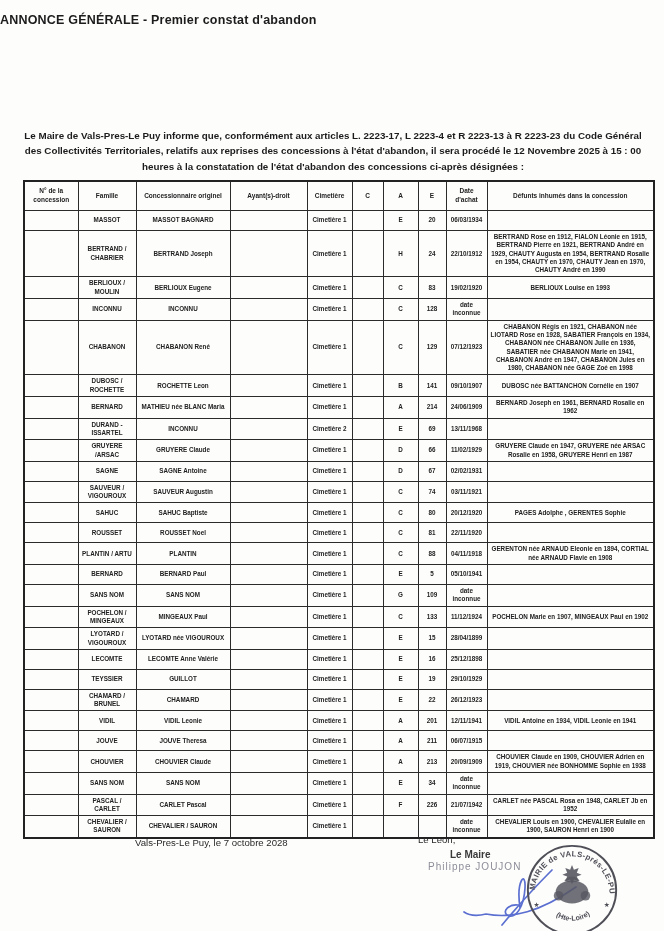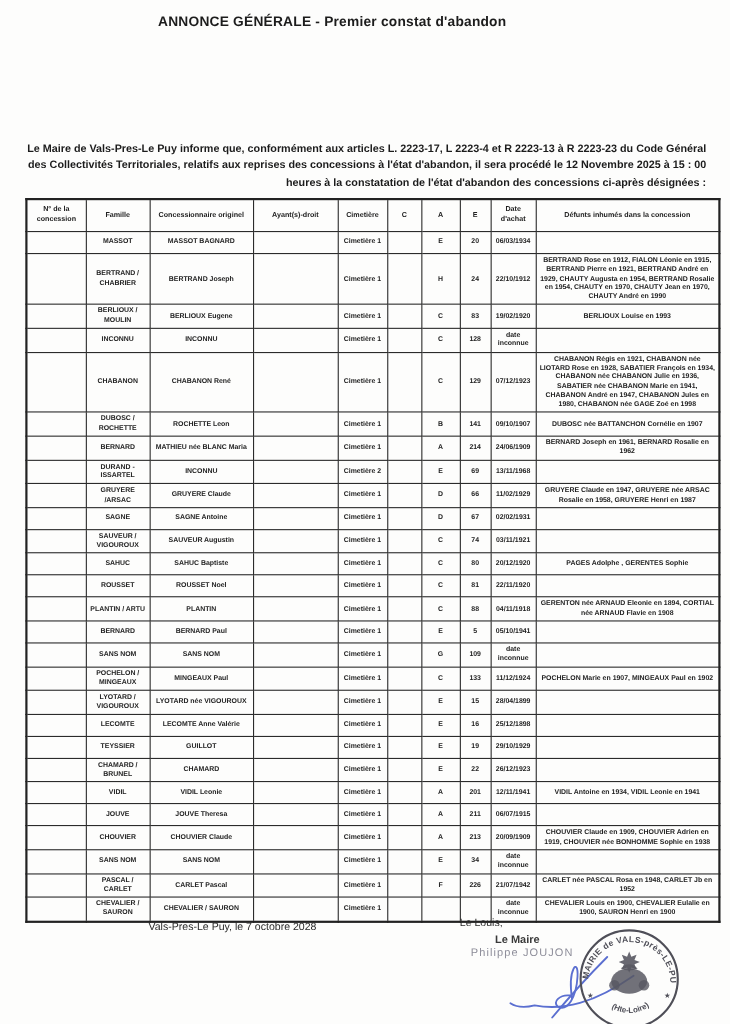--- a/index.html
+++ b/index.html
@@ -3,25 +3,25 @@
 <meta charset="utf-8">
 <style>
   html,body { margin:0; padding:0; background:#e8e8e8; }
   .page {
     position:relative; width:664px; height:931px; margin:0 auto;
     background:#fdfdfc; overflow:hidden; color:#1c1c1c;
     font-family:"Liberation Sans", sans-serif;
   }
   .title {
     position:absolute; top:13px; left:0; width:604px;
-    text-align:center; font-weight:bold; font-size:12.5px; letter-spacing:0.2px;
+    font-weight:bold; font-size:12.5px; letter-spacing:0.2px;
   }
   .intro {
     position:absolute; top:128px; left:24px; width:618px;
-    font-weight:bold; font-size:9.8px; line-height:1.58; text-align:right;
+    font-weight:bold; font-size:9.8px; line-height:1.58; text-align:center;
   }
   table.concessions {
     position:absolute; top:180px; left:23px; width:630px;
     border-collapse:collapse; table-layout:fixed;
     border:2px solid #222;
   }
   table.concessions th, table.concessions td {
     border:1px solid #2b2b2b;
     font-size:6.3px; font-weight:bold; text-align:center; vertical-align:middle;
     padding:2px 2px; line-height:1.32; word-wrap:break-word;
@@ -411,21 +411,21 @@
           <td></td>
           <td></td>
           <td>date inconnue</td>
           <td>CHEVALIER Louis en 1900, CHEVALIER Eulalie en 1900, SAURON Henri en 1900</td>
         </tr>
       </tbody>
   </table>
 
 
   <div class="place-date">Vals-Pres-Le Puy, le 7 octobre 2028</div>
-  <div class="le-maire-comma">Le Louis,</div>
+  <div class="le-maire-comma">Le Leon,</div>
   <div class="le-maire-bold">Le Maire</div>
   <div class="mayor-name">Philippe JOUJON</div>
 
   <div class="signature">
     <svg width="120" height="70" viewBox="0 0 120 70" fill="none" stroke="#5b6fd0" stroke-width="1.7" stroke-linecap="round">
       <path d="M2,52 C8,56 16,56 24,54 C50,59 78,52 114,27"></path>
       <path d="M58,48 C54,20 64,10 63,28 C62,46 54,60 45,55 C40,51 47,44 56,45"></path>
       <path d="M40,65 C55,47 76,24 90,10"></path>
     </svg>
   </div>

